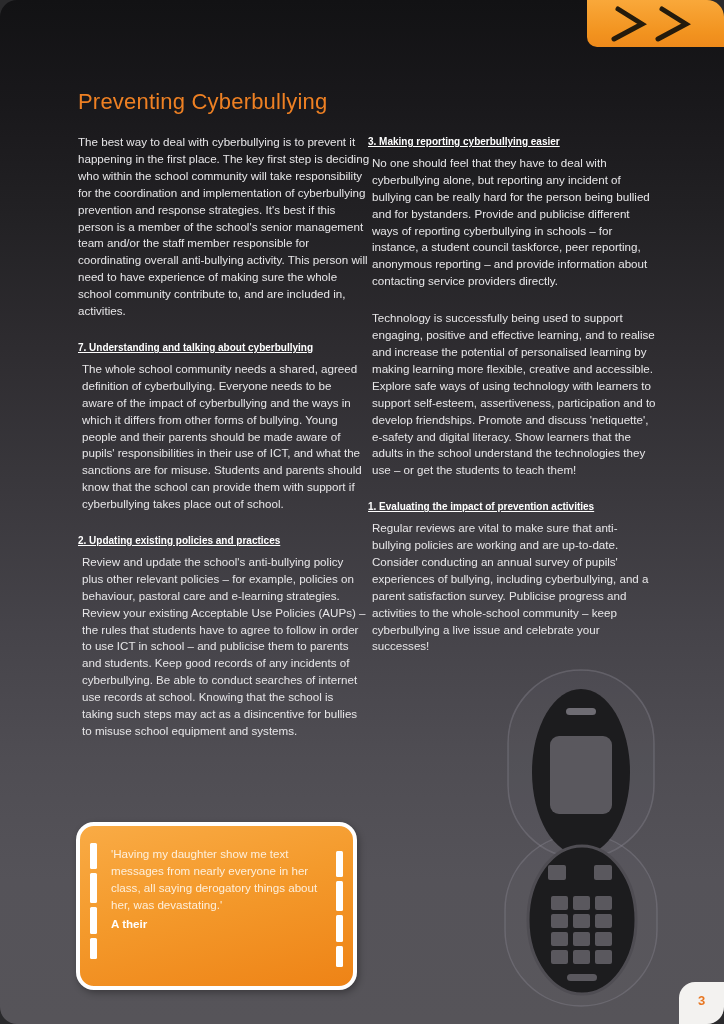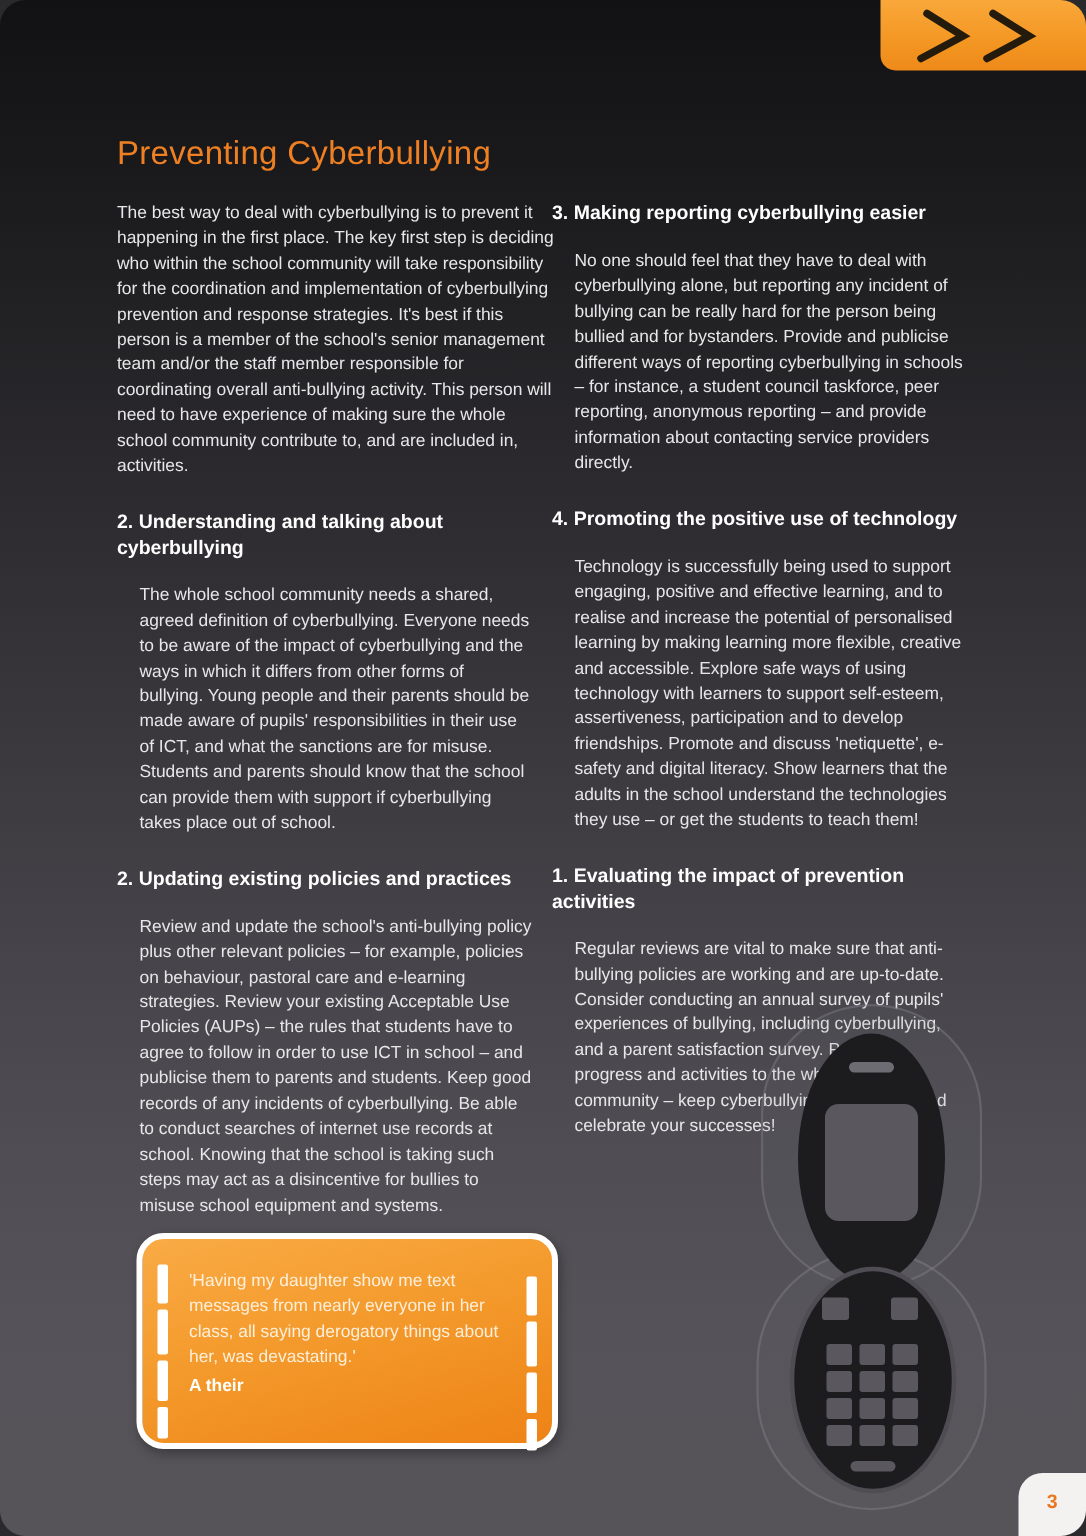--- a/index.html
+++ b/index.html
@@ -29,26 +29,26 @@
   
   .col {
     position:absolute; top:134px; width:292px;
     font-size:11.6px; line-height:16.9px; color:#e7e6e8; font-weight:400;
   }
   .col-left  { left:78px; }
   .col-right { left:368px; }
   .para { margin:0 0 17px 0; }
   .section { margin-top:20px; }
   .section:first-child { margin-top:0; }
-  .section-heading { margin:0; font-size:13px; line-height:16.9px; font-weight:700; color:#ffffff; }
-  .section-body { margin:15px; }
+  .section-heading { margin:0; font-size:10px; line-height:16.9px; font-weight:700; color:#ffffff;text-decoration:underline; }
+  .section-body { margin:4px; }
 
   
   .quote-box {
-    position:absolute; left:91px; top:822px; width:281px; height:144px;
+    position:absolute; left:76px; top:822px; width:281px; height:168px;
     box-sizing:border-box; border:4px solid #ffffff; border-radius:18px;
     background:linear-gradient(165deg,#f9ab45 0%, #f49a2c 45%, #ee8316 100%);
     box-shadow:2px 3px 7px rgba(0,0,0,0.3);
   }
   .quote-bars { position:absolute; display:flex; flex-direction:column; gap:4px; width:7px; }
   .quote-bars-left  { left:10px; top:17px; }
   .quote-bars-right { right:10px; top:25px; }
   .quote-bars span { display:block; width:7px; background:#ffffff; border-radius:1.5px; }
   .qb1 { height:26px; } .qb2 { height:30px; } .qb3 { height:27px; } .qb4 { height:21px; }
   .quote-text {
@@ -79,38 +79,37 @@
       <polyline points="52,4 76,19 48,34" fill="none" stroke="#241b0c" stroke-width="5" stroke-linecap="round" stroke-linejoin="miter"></polyline>
     </svg>
   </div>
 
   <h1 class="page-title">Preventing Cyberbullying</h1>
 
   <div class="col col-left">
     <p class="para">The best way to deal with cyberbullying is to prevent it happening in the first place. The key first step is deciding who within the school community will take responsibility for the coordination and implementation of cyberbullying prevention and response strategies. It's best if this person is a member of the school's senior management team and/or the staff member responsible for coordinating overall anti-bullying activity. This person will need to have experience of making sure the whole school community contribute to, and are included in, activities.</p>
 
     <div class="section">
-      <h3 class="section-heading">2. Understanding and talking about cyberbullying</h3>
+      <h3 class="section-heading">7. Understanding and talking about cyberbullying</h3>
       <p class="section-body">The whole school community needs a shared, agreed definition of cyberbullying. Everyone needs to be aware of the impact of cyberbullying and the ways in which it differs from other forms of bullying. Young people and their parents should be made aware of pupils'  responsibilities in their use of ICT, and what the sanctions are for misuse. Students and parents should know that the school can provide them with support if cyberbullying takes place out of school.</p>
     </div>
 
     <div class="section">
       <h3 class="section-heading">2. Updating existing policies and practices</h3>
       <p class="section-body">Review and update the school's anti-bullying policy plus other relevant policies – for example, policies on behaviour, pastoral care and e-learning strategies. Review your existing Acceptable Use Policies (AUPs) – the rules that students have to agree to follow in order to use ICT in school – and publicise them to parents and students. Keep good records of any incidents of cyberbullying. Be able to conduct searches of internet use records at school. Knowing that the school is taking such steps may act as a disincentive for bullies to misuse school equipment and systems.</p>
     </div>
   </div>
 
   <div class="col col-right">
     <div class="section">
       <h3 class="section-heading">3. Making reporting cyberbullying easier</h3>
       <p class="section-body">No one should feel that they have to deal with cyberbullying alone, but reporting any incident of bullying can be really hard for the person being bullied and for bystanders. Provide and publicise different ways of reporting cyberbullying in schools – for instance, a student council taskforce, peer reporting, anonymous reporting – and provide information about contacting service providers directly.</p>
     </div>
 
     <div class="section">
-      <h3 class="section-heading">4. Promoting the positive use of technology</h3>
       <p class="section-body">Technology is successfully being used to support engaging, positive and effective learning, and to realise and increase the potential of personalised learning by making learning more flexible, creative and accessible. Explore safe ways of using technology with learners to support self-esteem, assertiveness, participation and to develop friendships. Promote and discuss 'netiquette', e-safety and digital literacy. Show learners that the adults in the school understand the technologies they use – or get the students to teach them!</p>
     </div>
 
     <div class="section">
       <h3 class="section-heading">1. Evaluating the impact of prevention activities</h3>
       <p class="section-body">Regular reviews are vital to make sure that anti-bullying policies are working and are up-to-date. Consider conducting an annual survey of pupils' experiences of bullying, including cyberbullying, and a parent satisfaction survey. Publicise progress and activities to the whole-school community – keep cyberbullying a live issue and celebrate your successes!</p>
     </div>
   </div>
 
   <div class="quote-box">

